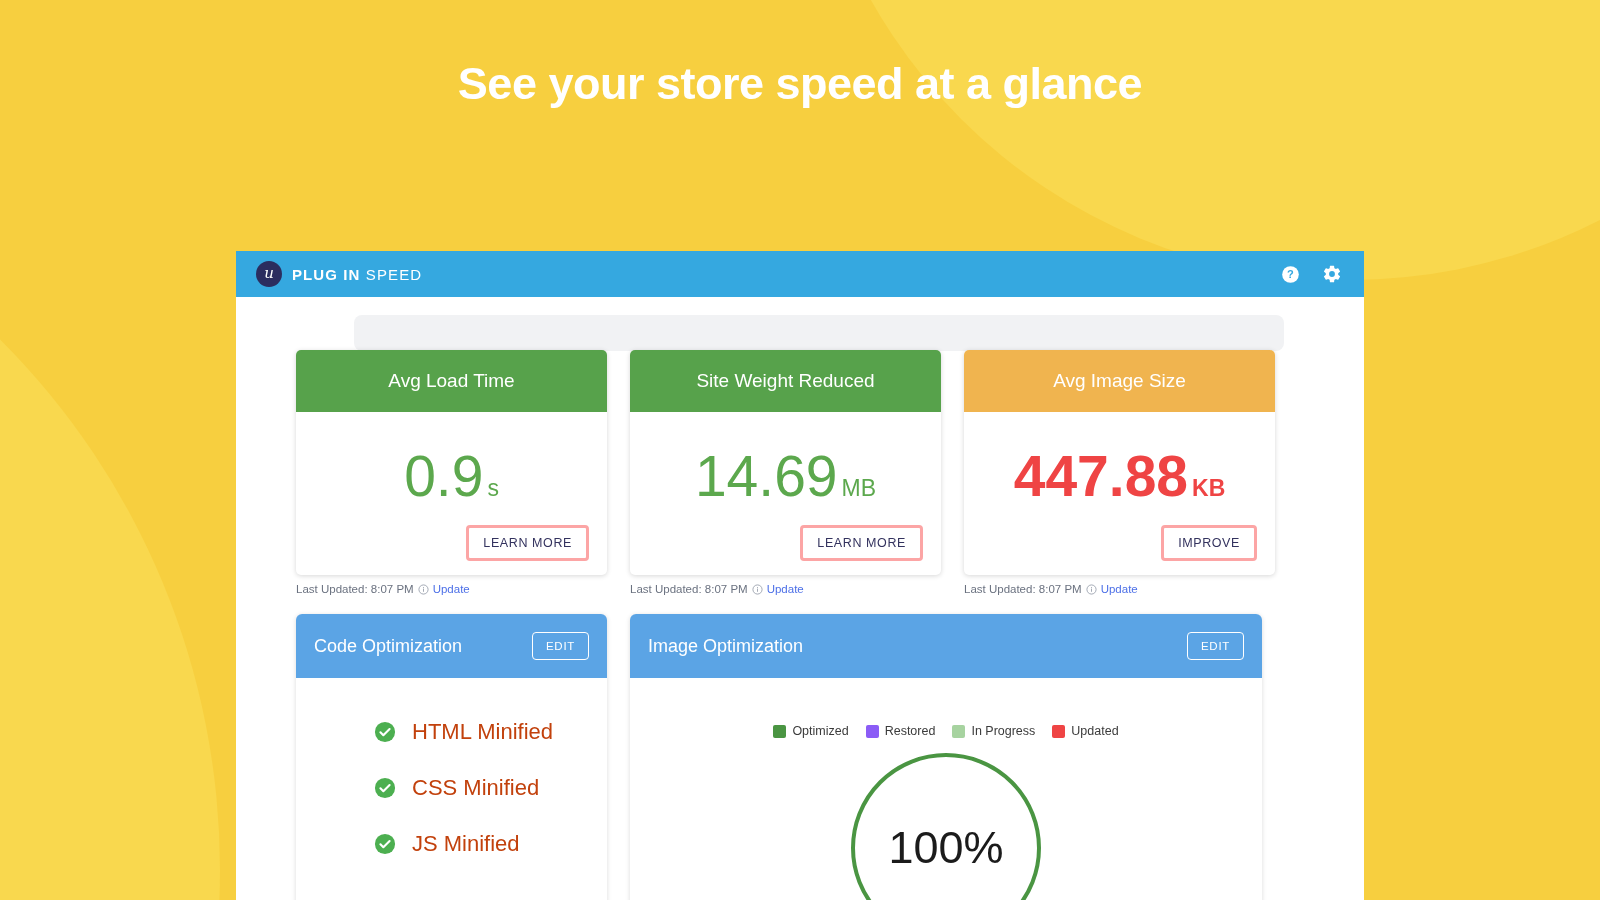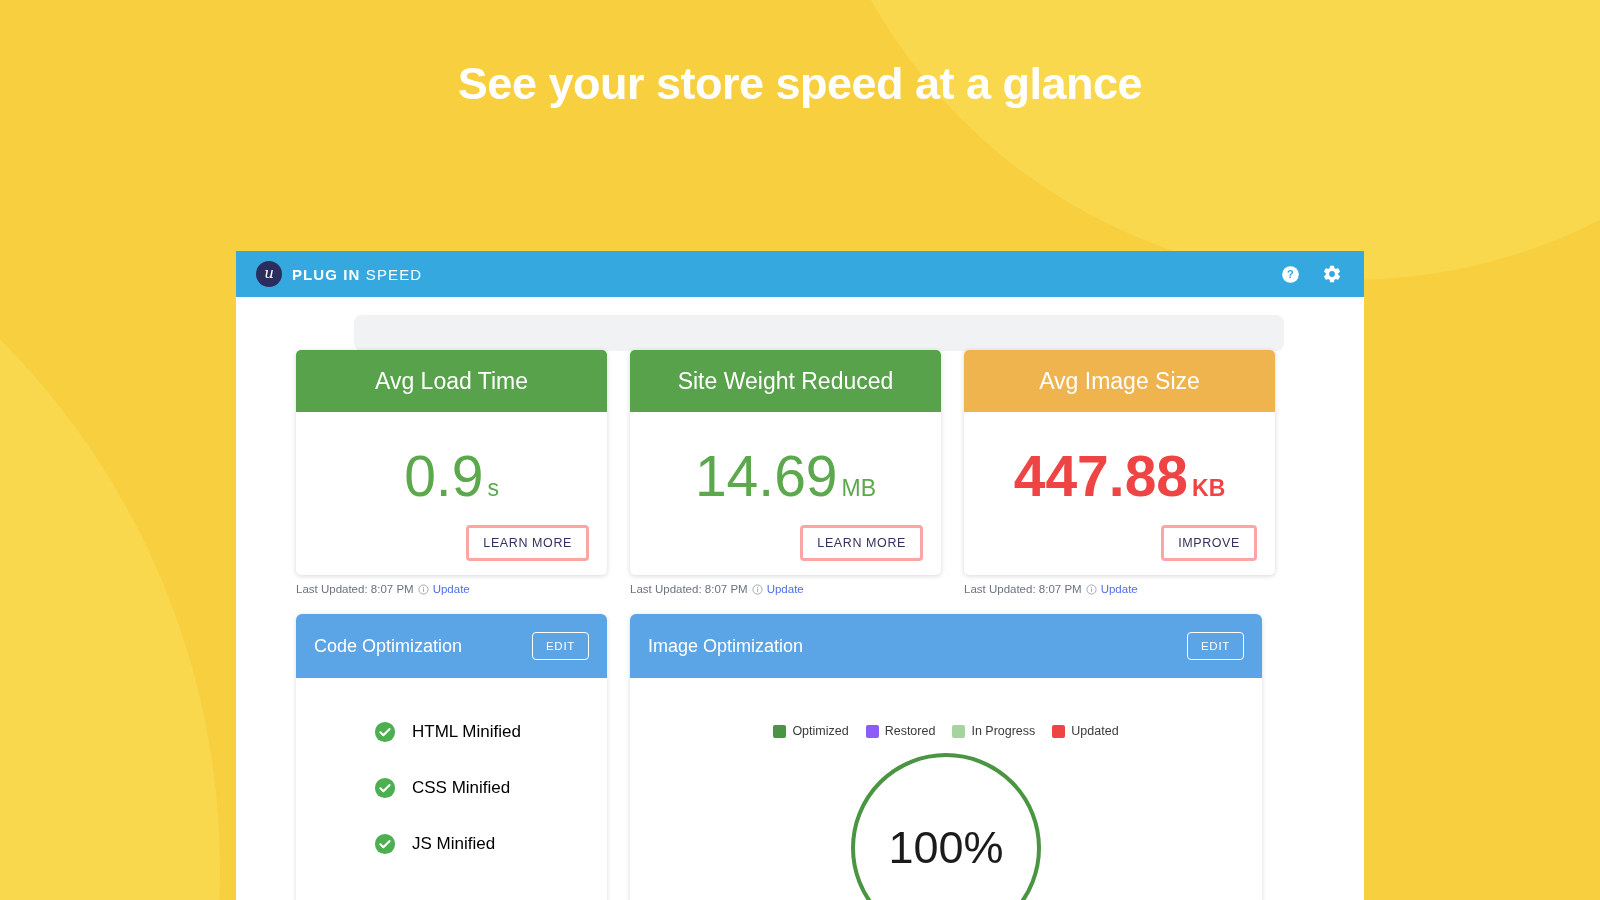--- a/index.html
+++ b/index.html
@@ -119,21 +119,21 @@
   .metric-card {
     background: #FFFFFF;
     border-radius: 5px;
     box-shadow: 0 1px 5px rgba(0,0,0,0.16);
     overflow: hidden;
   }
   .metric-head {
     height: 62px;
     display: flex; align-items: center; justify-content: center;
     color: #FFFFFF;
-    font-size: 23px;
+    font-size: 19px;
   }
   .metric-head.green  { background: #57A24B; }
   .metric-head.amber  { background: #F0B44F; }
   .metric-body {
     height: 163px;
     position: relative;
     padding: 0 18px;
   }
   .metric-value {
     position: absolute;
@@ -232,22 +232,22 @@
     display: flex;
     align-items: center;
     gap: 16px;
     height: 56px;
   }
   .check-ic {
     width: 22px; height: 22px;
     flex: 0 0 22px;
   }
   .check-label {
-    font-size: 17px;
-    color: #000000;
+    font-size: 22px;
+    color: #c2410c;
   }
 
   
   .legend {
     display: flex;
     justify-content: center;
     align-items: center;
     gap: 17px;
     padding-top: 20px;
   }

